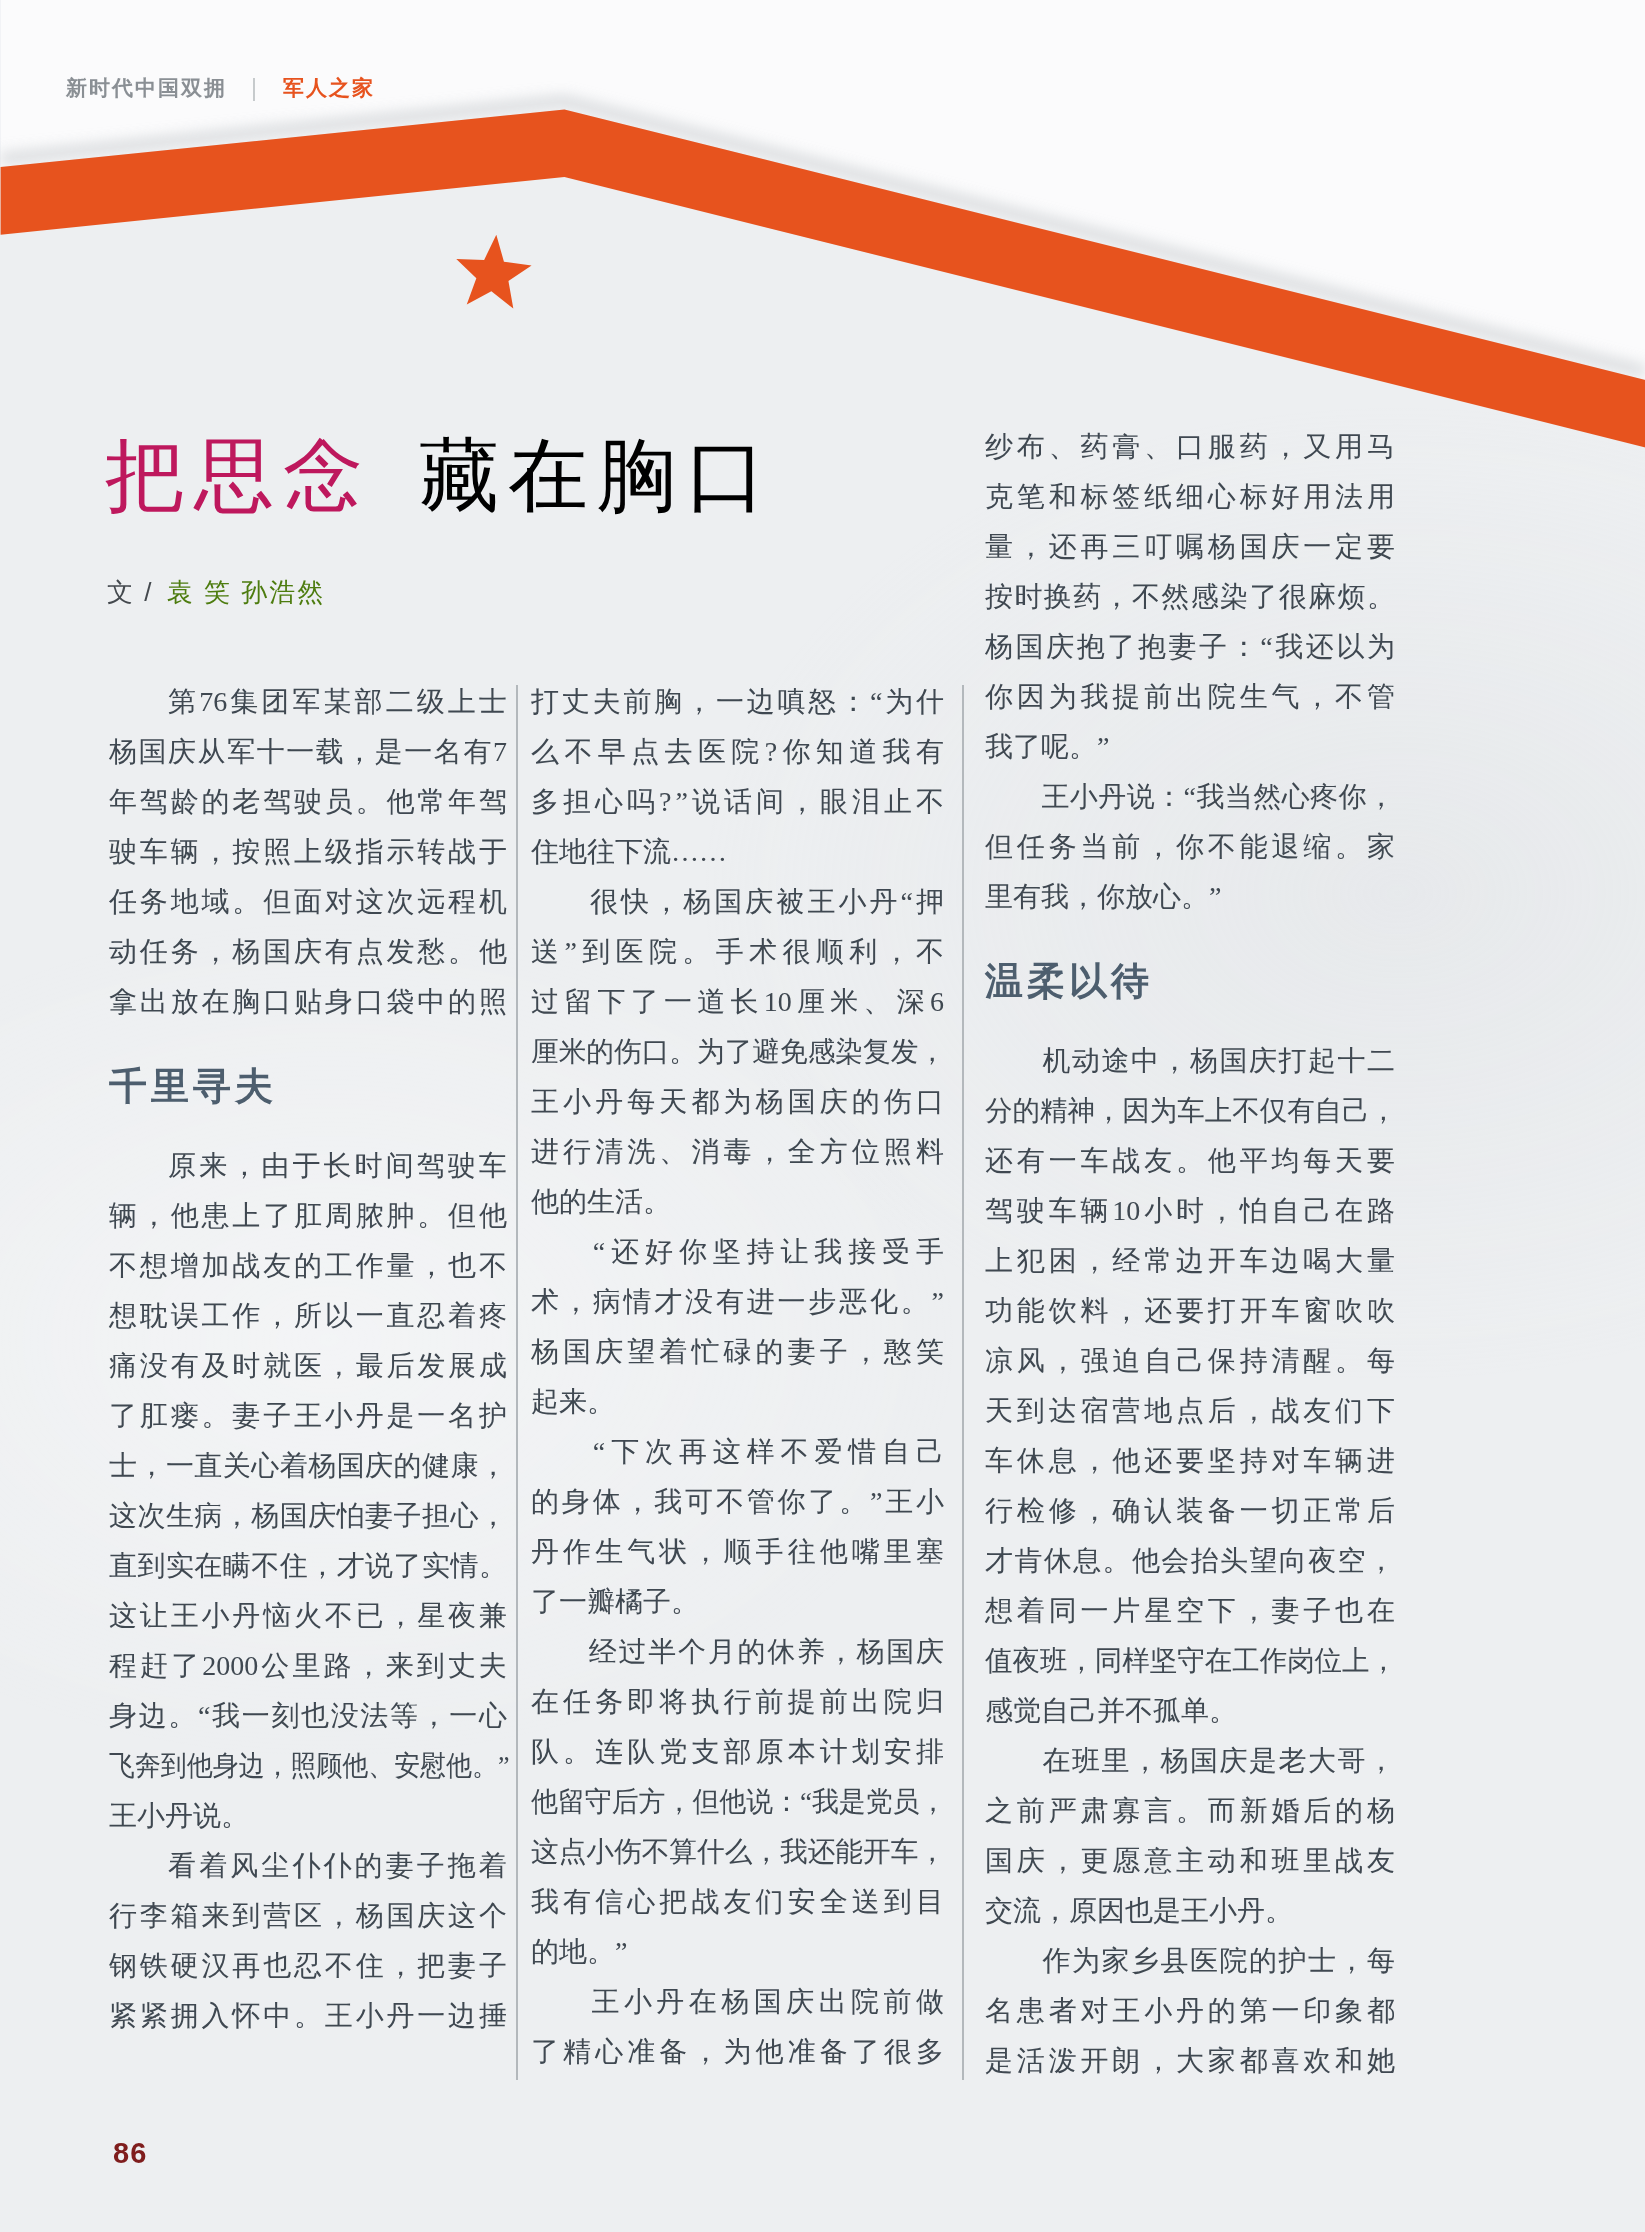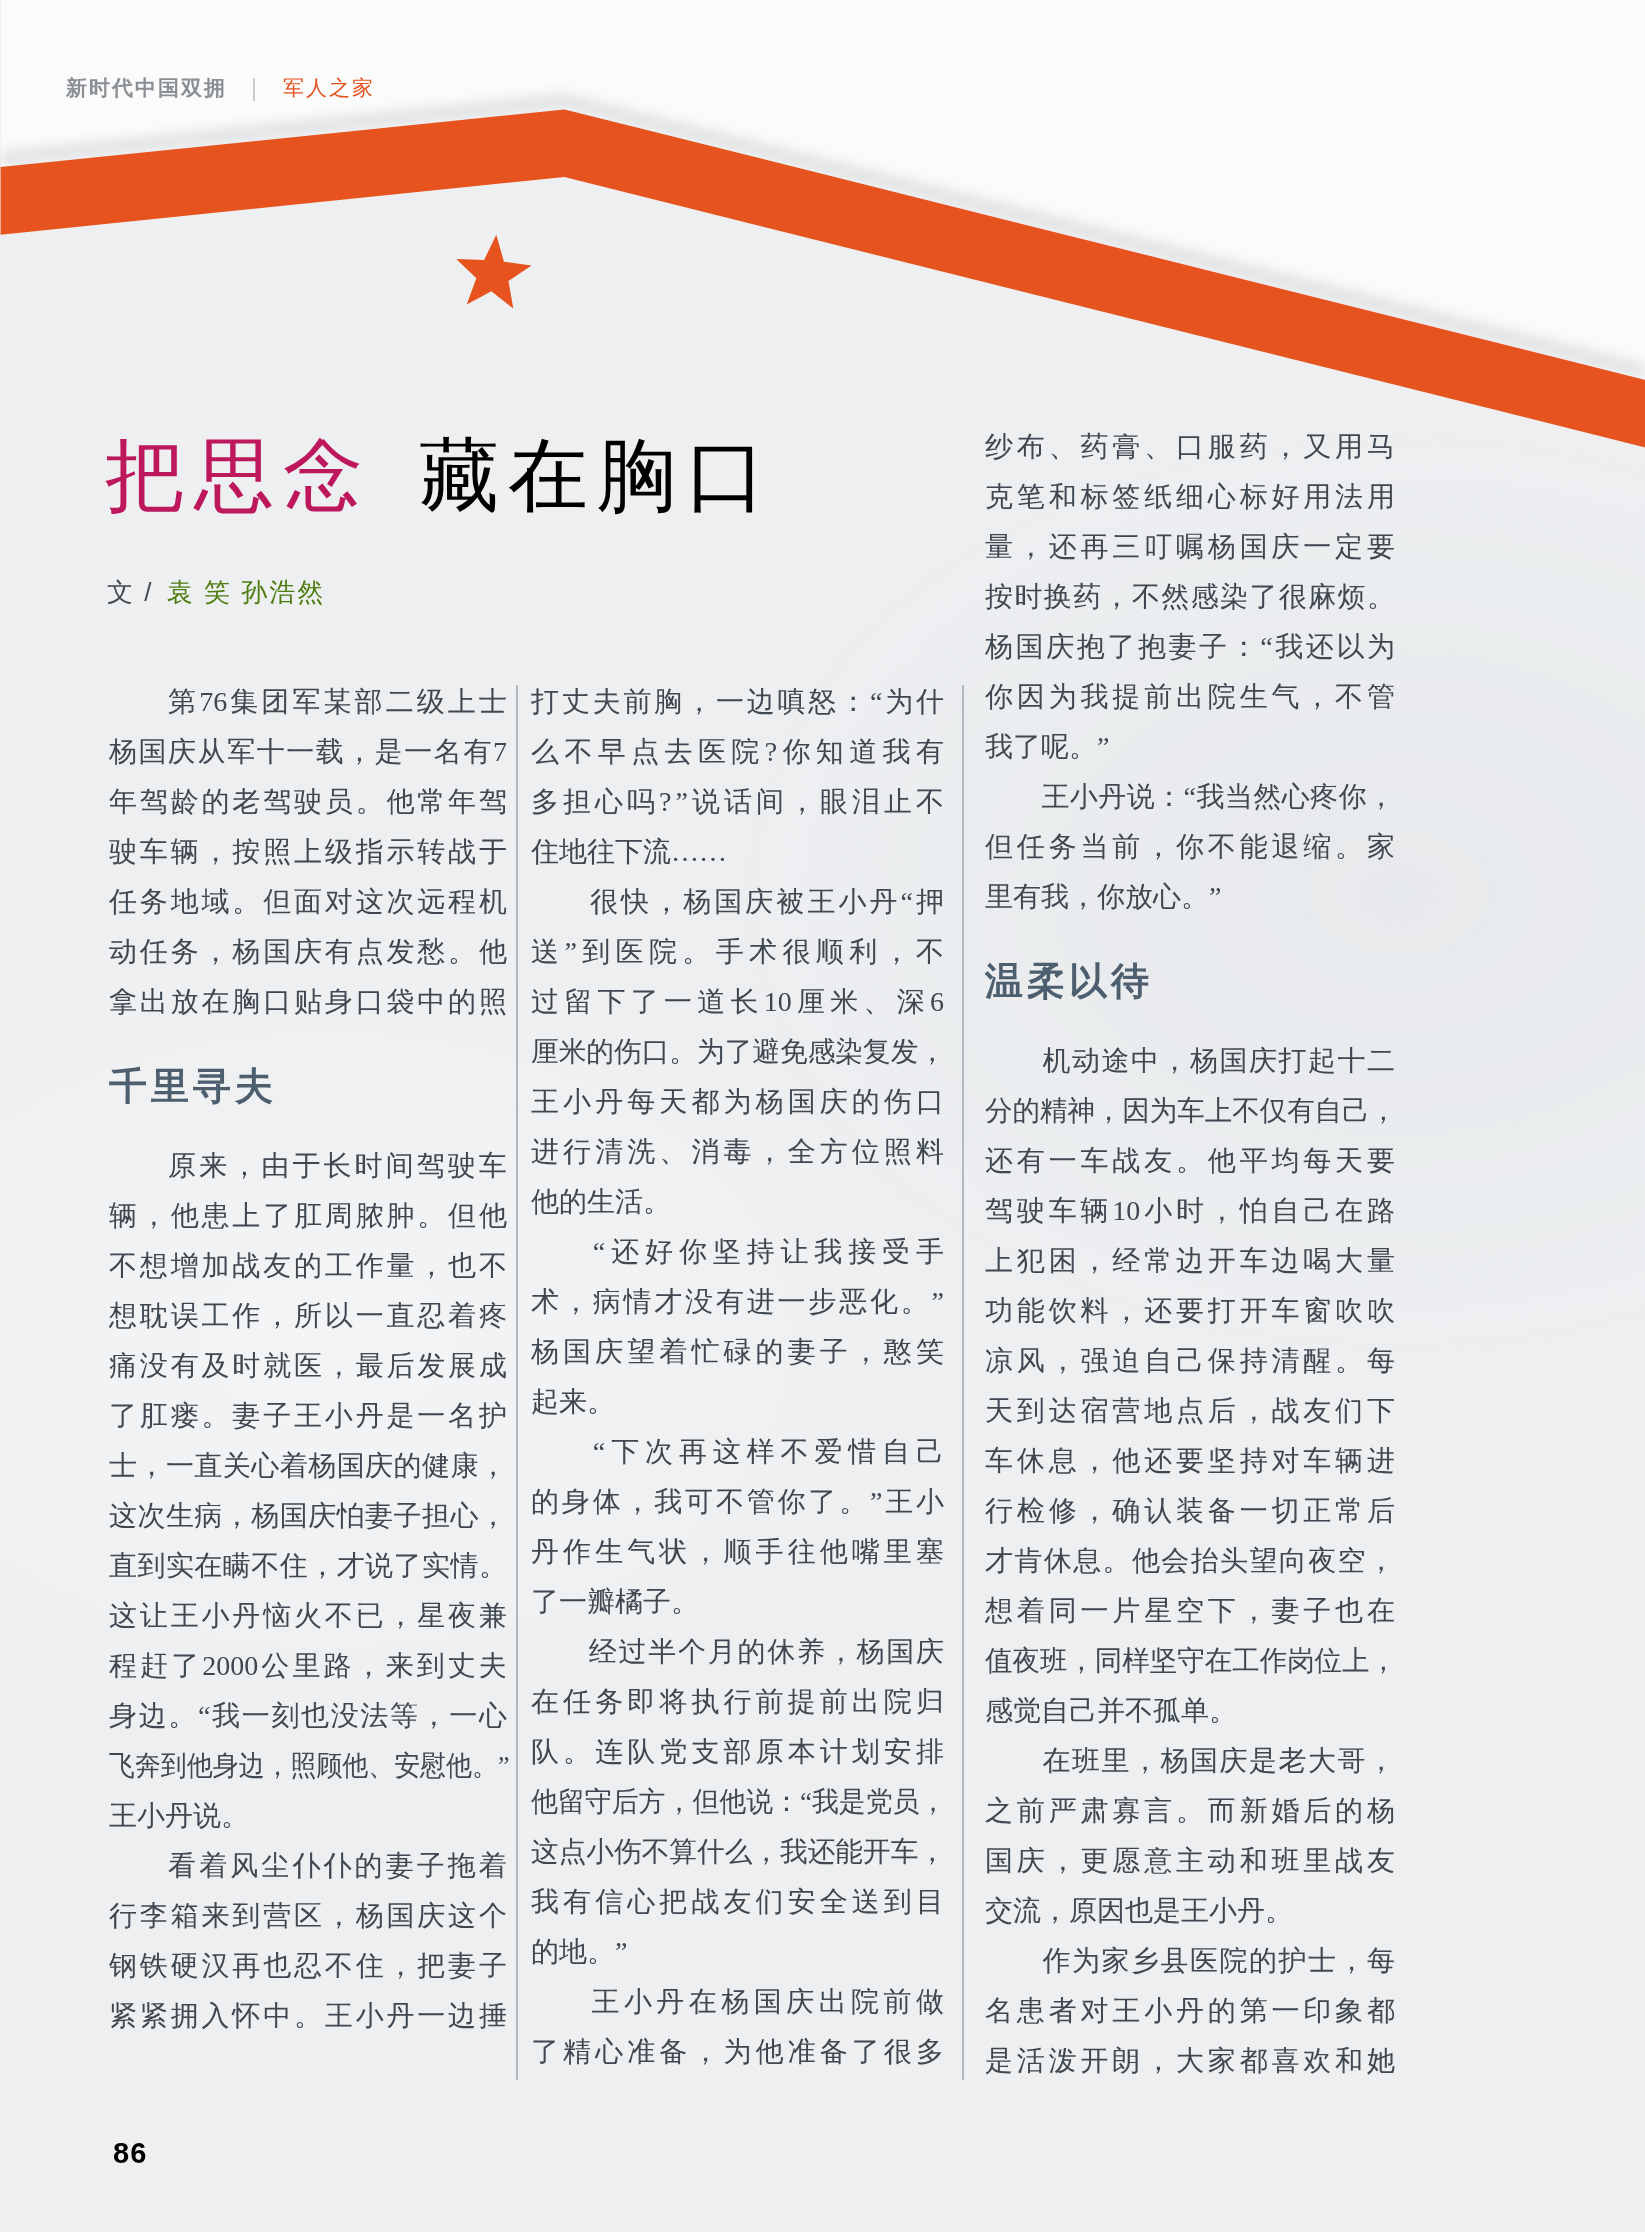--- a/index.html
+++ b/index.html
@@ -12,21 +12,21 @@
     font-family:"Liberation Sans","DejaVu Sans",sans-serif;
   }
   svg.deco { position:absolute; left:0; top:0; display:block; }
 
   .kicker {
     position:absolute; left:66px; top:74px;
     display:flex; align-items:center; font-size:21px; letter-spacing:2px;
   }
   .kicker-left  { color:#8a8f94; font-weight:700; }
   .kicker-sep   { color:#c3c7ca; margin:0 24px; font-weight:400; font-size:23px; }
-  .kicker-right { color:#e7531e; font-weight:400; }
+  .kicker-right { color:#e7531e; font-weight:700; }
 
   .title { position:absolute; left:105px; top:434px; font-size:80px; line-height:84px; letter-spacing:9px; white-space:nowrap; }
   .title-normal    { color:#be185d; font-weight:400; }
   .title-highlight { color:#000000; font-weight:400;margin-left:47px; }
 
   .byline { position:absolute; left:107px; top:575px; font-size:26px; color:#3b4147; letter-spacing:2px; }
   .byline-prefix  { font-weight:400; color:#44494e; }
   .byline-authors { font-weight:400; color:#4d7c0f; margin-left:4px; }
 
   .col { position:absolute; }
@@ -48,21 +48,21 @@
 
   .col-heading {
     height:54px; line-height:54px; margin:32px 0 28px;
     font-size:38px; font-weight:700; color:#4d5e6e; letter-spacing:4px;
   }
 
   .divider { position:absolute; top:685px; width:2px; height:1395px; background:#b3b8bc; }
   #divider-1 { left:516px; }
   #divider-2 { left:962px; }
 
-  .pagenum { position:absolute; left:113px; top:2137px; font-size:29px; font-weight:700; color:#000000; letter-spacing:1px; }
+  .pagenum { position:absolute; left:113px; top:2137px; font-size:29px; font-weight:700; color:#7f1d1d; letter-spacing:1px; }
 </style>
 </head>
 <body>
 
 <svg class="deco" width="1646" height="537" viewBox="0 0 1654 540">
   <defs>
     <filter id="soft" x="-20%" y="-20%" width="140%" height="140%">
       <feGaussianBlur stdDeviation="7"></feGaussianBlur>
     </filter>
   </defs>

